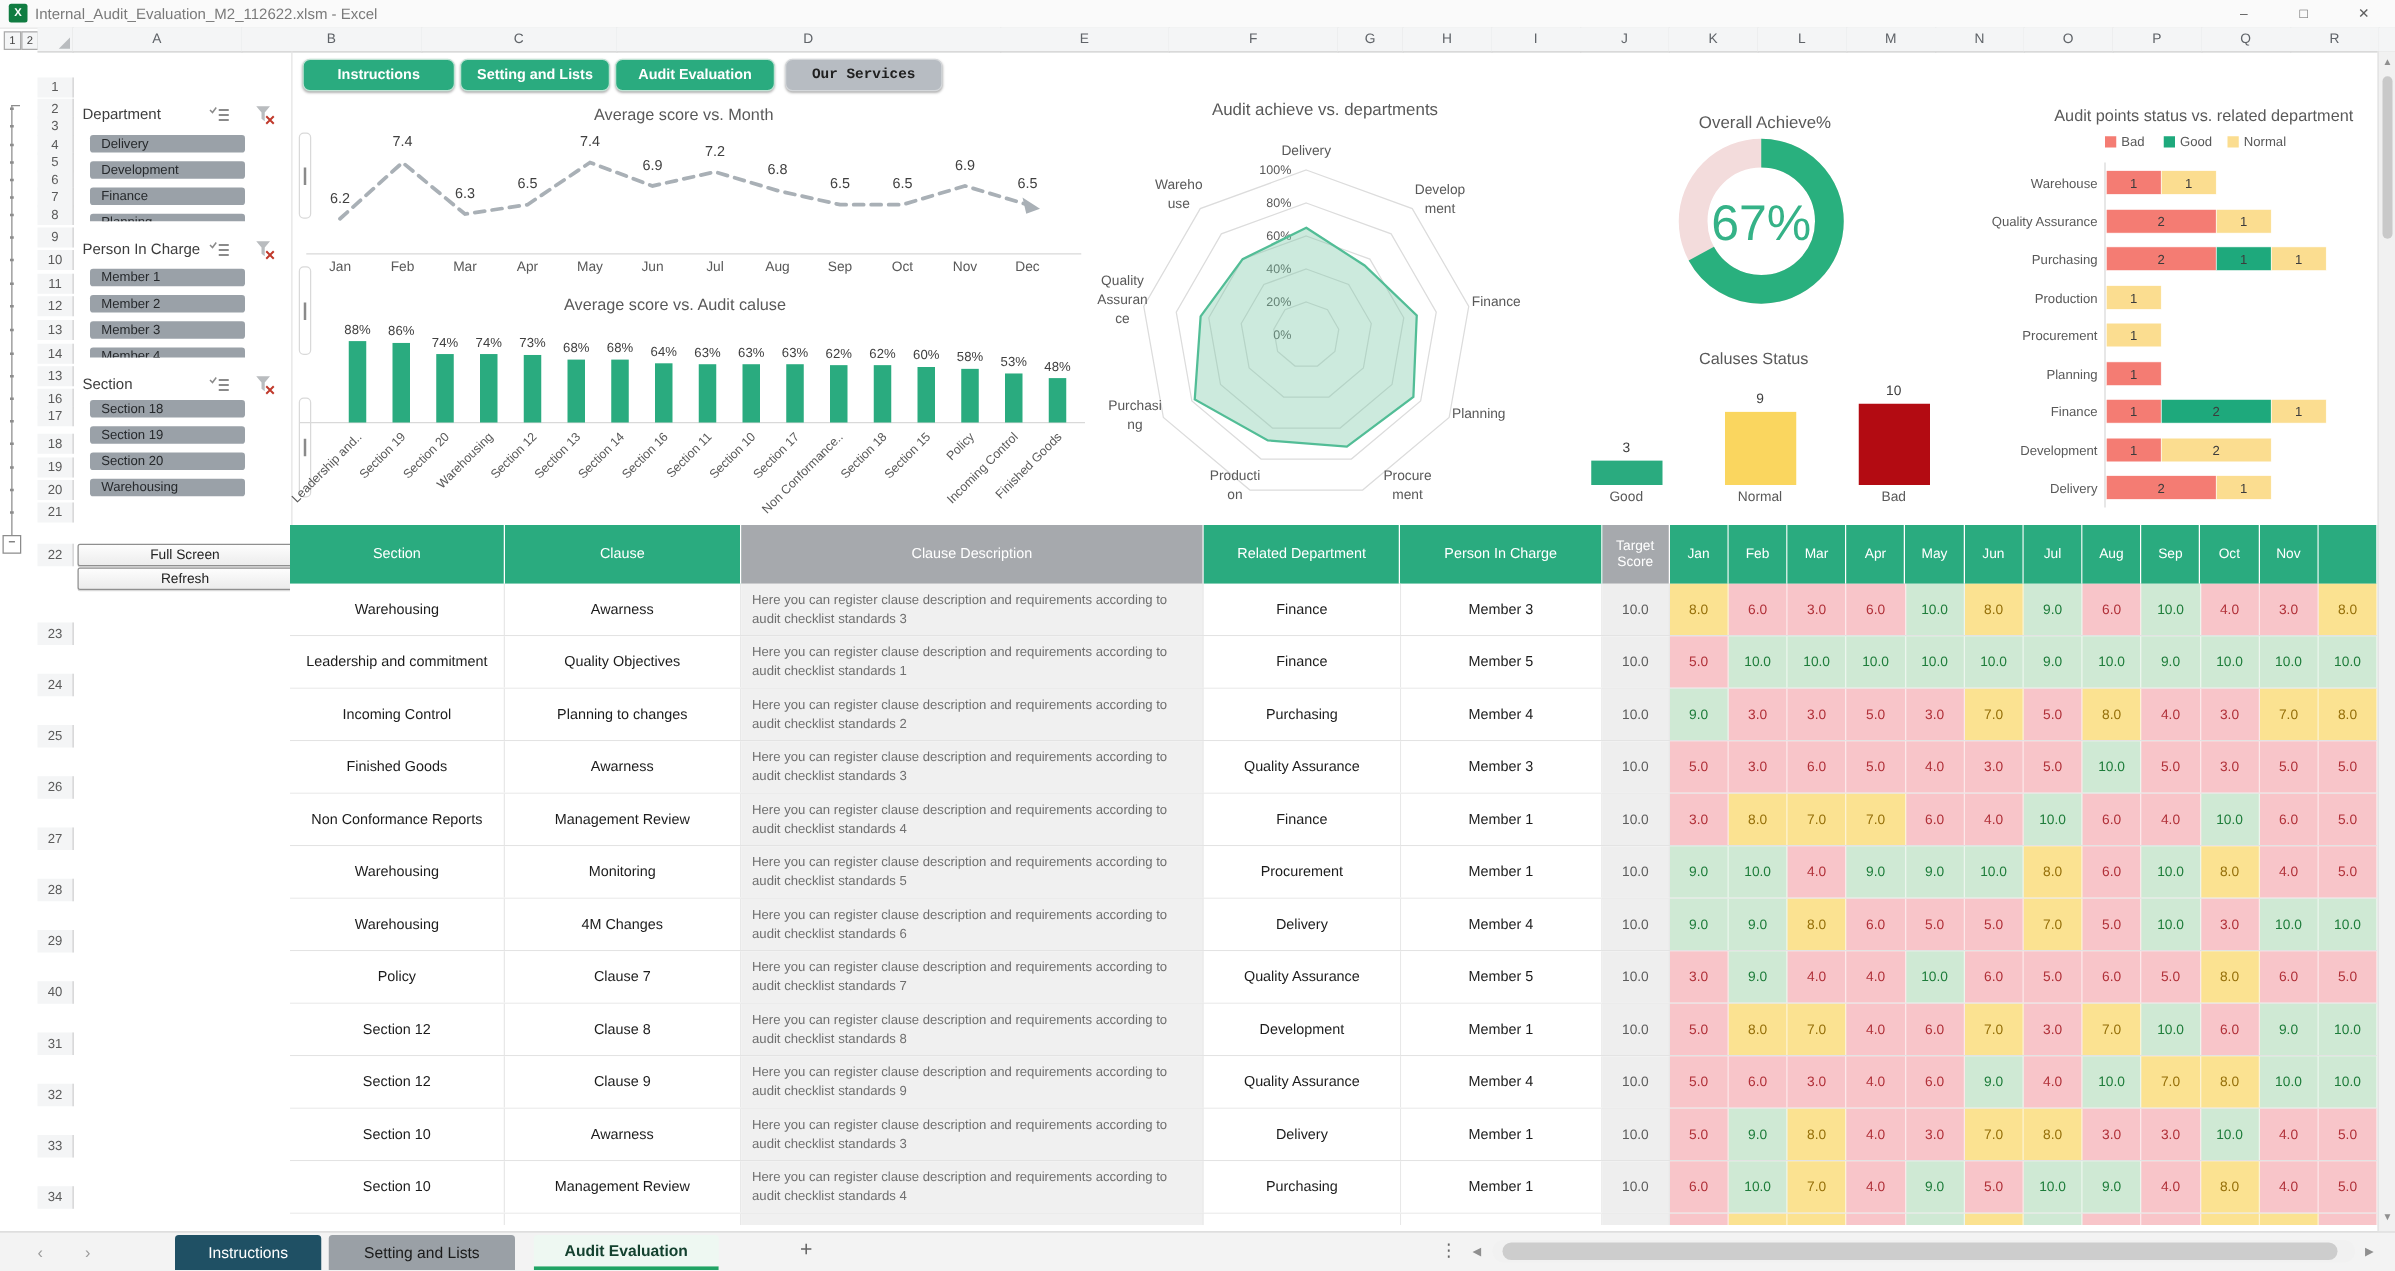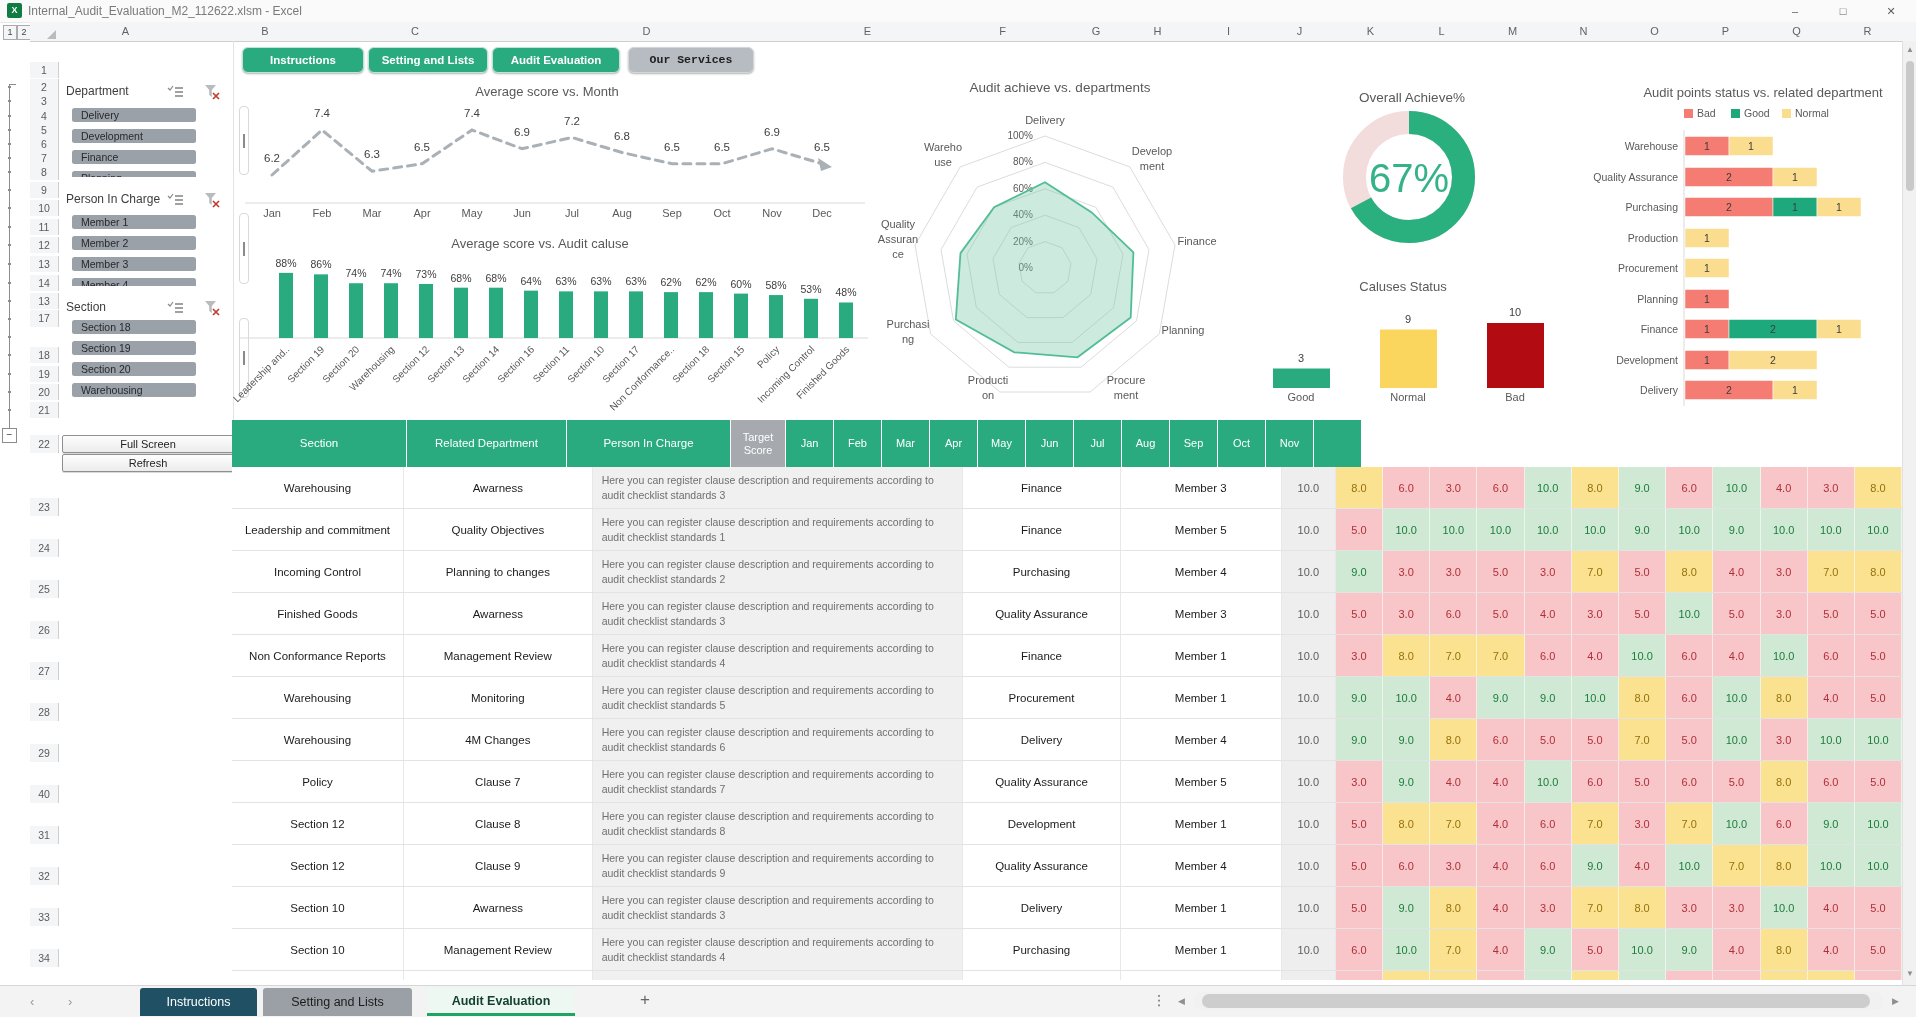--- a/index.html
+++ b/index.html
@@ -88,21 +88,21 @@
       <div class="rown" style="position: absolute; top: 150px; height: 16px; line-height: 16px;">7</div>
       <div class="rown" style="position: absolute; top: 164px; height: 16px; line-height: 16px;">8</div>
       <div class="rown" style="position: absolute; top: 182px; height: 16px; line-height: 16px;">9</div>
       <div class="rown" style="position: absolute; top: 200px; height: 16px; line-height: 16px;">10</div>
       <div class="rown" style="position: absolute; top: 219px; height: 16px; line-height: 16px;">11</div>
       <div class="rown" style="position: absolute; top: 237px; height: 16px; line-height: 16px;">12</div>
       <div class="rown" style="position: absolute; top: 256px; height: 16px; line-height: 16px;">13</div>
       <div class="rown" style="position: absolute; top: 275px; height: 16px; line-height: 16px;">14</div>
       <div class="rown" style="position: absolute; top: 293px; height: 16px; line-height: 16px;">13</div>
       <div class="rown" style="position: absolute; top: 311px; height: 16px; line-height: 16px;">16</div>
-      <div class="rown" style="position: absolute; top: 310px; height: 16px; line-height: 16px;">17</div>
+      <div class="rown" style="position: absolute; top: 325px; height: 16px; line-height: 16px;">17</div>
       <div class="rown" style="position: absolute; top: 347px; height: 16px; line-height: 16px;">18</div>
       <div class="rown" style="position: absolute; top: 366px; height: 16px; line-height: 16px;">19</div>
       <div class="rown" style="position: absolute; top: 384px; height: 16px; line-height: 16px;">20</div>
       <div class="rown" style="position: absolute; top: 402px; height: 16px; line-height: 16px;">21</div>
       <div class="rown" style="position: absolute; top: 435px; height: 18px; line-height: 18px;">22</div>
       <div class="rown" style="position: absolute; top: 498px; height: 18px; line-height: 18px;">23</div>
       <div class="rown" style="position: absolute; top: 539px; height: 18px; line-height: 18px;">24</div>
       <div class="rown" style="position: absolute; top: 580px; height: 18px; line-height: 18px;">25</div>
       <div class="rown" style="position: absolute; top: 621px; height: 18px; line-height: 18px; text-align: center;">26</div>
       <div class="rown" style="position: absolute; top: 662px; height: 18px; line-height: 18px;">27</div>
@@ -388,20 +388,22 @@
       <text x="1773" y="364" font-size="10.5" text-anchor="middle" fill="#3c3c3c">2</text>
       <text x="1678" y="394" font-size="10.5" text-anchor="end" fill="#595959">Delivery</text>
       <rect x="1685" y="380.5" width="88" height="19" fill="#f47c73" stroke="#fff" stroke-width="0.5"></rect>
       <text x="1729" y="394" font-size="10.5" text-anchor="middle" fill="#3c3c3c">2</text>
       <rect x="1773" y="380.5" width="44" height="19" fill="#fbdd90" stroke="#fff" stroke-width="0.5"></rect>
       <text x="1795" y="394" font-size="10.5" text-anchor="middle" fill="#3c3c3c">1</text>
     </svg>
   <div id="tblwrap">
       <div class="thdr">
         <div class="thcell" style="width: 175px; background: rgb(42, 171, 127);">Section</div>
+        <div class="thcell" style="width: 192px; background: rgb(42, 171, 127);">Clause</div>
+        <div class="thcell" style="width: 377px; background: rgb(166, 169, 173);">Clause Description</div>
         <div class="thcell" style="width: 160px; background: rgb(42, 171, 127);">Related Department</div>
         <div class="thcell" style="width: 164px; background: rgb(42, 171, 127);">Person In Charge</div>
         <div class="thcell" style="width: 55px; background: rgb(166, 169, 173); font-size: 11px;">Target Score</div>
         <div class="thcell" style="width: 48px; background: rgb(42, 171, 127); font-size: 11px;">Jan</div>
         <div class="thcell" style="width: 48px; background: rgb(42, 171, 127); font-size: 11px;">Feb</div>
         <div class="thcell" style="width: 48px; background: rgb(42, 171, 127); font-size: 11px;">Mar</div>
         <div class="thcell" style="width: 48px; background: rgb(42, 171, 127); font-size: 11px;">Apr</div>
         <div class="thcell" style="width: 48px; background: rgb(42, 171, 127); font-size: 11px;">May</div>
         <div class="thcell" style="width: 48px; background: rgb(42, 171, 127); font-size: 11px;">Jun</div>
         <div class="thcell" style="width: 48px; background: rgb(42, 171, 127); font-size: 11px;">Jul</div>

